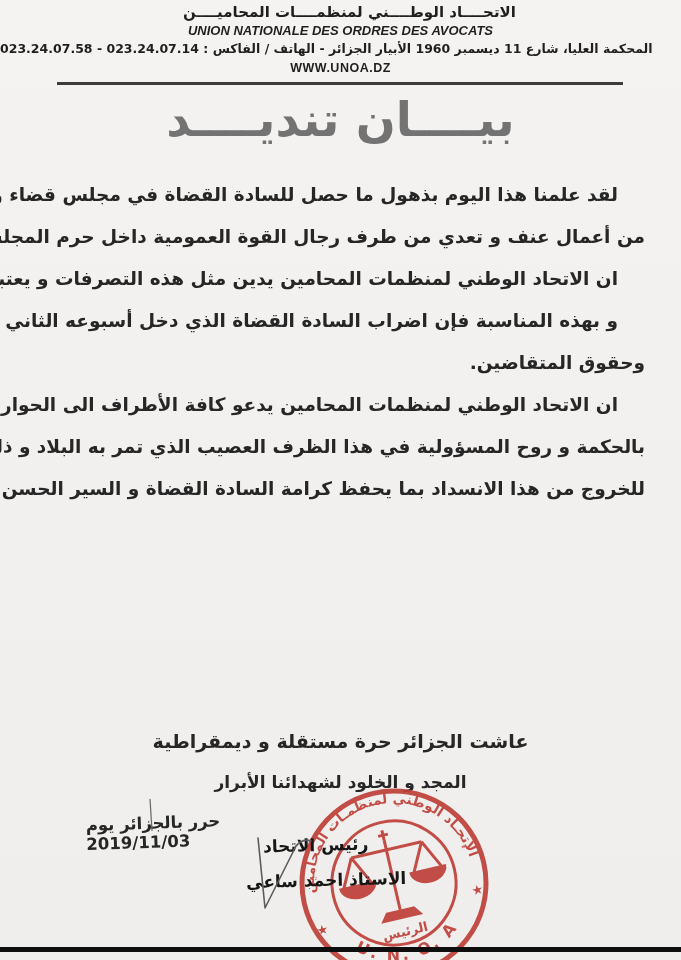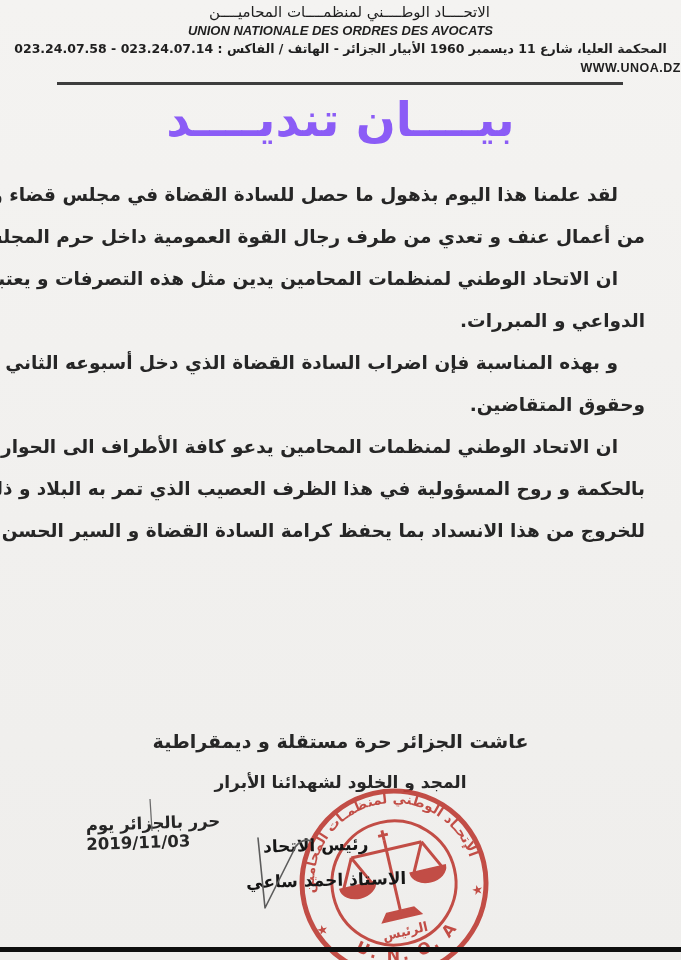--- a/index.html
+++ b/index.html
@@ -3,30 +3,30 @@
 <meta charset="utf-8">
 <style>
   html,body{margin:0;padding:0;}
   body{
     width:681px;height:960px;position:relative;overflow:hidden;
     background:linear-gradient(180deg,#f4f3f1 0%,#f1f0ee 55%,#efeeec 100%);
     font-family:"DejaVu Sans",sans-serif;color:#262626;
   }
   .abs{position:absolute;}
   
-  .org-ar{top:3px;left:18px;right:0;text-align:center;font-size:15px;font-weight:normal;direction:rtl;color:#1f1f1f;}
+  .org-ar{top:3px;left:18px;right:0;text-align:center;font-size:15px;font-weight:bold;direction:rtl;color:#1f1f1f;}
   .org-fr{top:23px;left:0;right:0;text-align:center;font-size:13px;font-weight:bold;font-style:italic;
           font-family:"Liberation Sans","DejaVu Sans",sans-serif;color:#1f1f1f;}
-  .addr{top:41px;left:0;right:0;text-align:center;font-size:12.5px;font-weight:bold;direction:rtl;color:#1f1f1f;}
-  .web{top:61px;left:0;right:0;text-align:right;font-size:12.5px;font-weight:bold;letter-spacing:.5px;
+  .addr{top:41px;left:0;right:0;text-align:left;font-size:12.5px;font-weight:bold;direction:rtl;color:#1f1f1f;}
+  .web{top:61px;left:0;right:0;text-align:center;font-size:12.5px;font-weight:bold;letter-spacing:.5px;
        font-family:"Liberation Sans","DejaVu Sans",sans-serif;color:#1f1f1f;}
   .rule{top:82px;left:57px;width:566px;height:3px;background:#3d3d3d;}
   
   .title{top:92px;left:0;right:0;text-align:center;direction:rtl;
-         font-size:47px;font-weight:bold;color:#8b5cf6;}
+         font-size:47px;font-weight:bold;color:#737373;}
   
   .body-text{top:174px;right:36px;width:609px;direction:rtl;}
   .line{font-size:18.5px;font-weight:bold;line-height:42px;height:42px;
         text-align:justify;text-align-last:justify;white-space:nowrap;color:#262626;}
   .line.first{padding-right:27px;}
   .line.last{text-align-last:right;}
   
   .slogan1{top:730px;left:0;right:0;text-align:center;direction:rtl;font-size:19px;font-weight:bold;}
   .slogan2{top:772px;left:0;right:0;text-align:center;direction:rtl;font-size:17px;font-weight:bold;}
   .dateline{top:812px;left:86px;width:230px;direction:rtl;text-align:left;
@@ -52,21 +52,20 @@
 
 <div class="abs title">بيــــان تنديــــد</div>
 
 <div class="abs body-text">
   <div>
     <div class="line first">لقد علمنا هذا اليوم بذهول ما حصل للسادة القضاة في مجلس قضاء وهران</div>
     <div class="line">من أعمال عنف و تعدي من طرف رجال القوة العمومية داخل حرم المجلس</div>
   </div>
   <div>
     <div class="line first">ان الاتحاد الوطني لمنظمات المحامين يدين مثل هذه التصرفات و يعتبرها</div>
-    <div class="line last">الدواعي و المبررات.</div>
   </div>
   <div>
     <div class="line first">و بهذه المناسبة فإن اضراب السادة القضاة الذي دخل أسبوعه الثاني ترتب</div>
     <div class="line last">وحقوق المتقاضين.</div>
   </div>
   <div>
     <div class="line first">ان الاتحاد الوطني لمنظمات المحامين يدعو كافة الأطراف الى الحوار و التحلي</div>
     <div class="line">بالحكمة و روح المسؤولية في هذا الظرف العصيب الذي تمر به البلاد و ذلك</div>
     <div class="line">للخروج من هذا الانسداد بما يحفظ كرامة السادة القضاة و السير الحسن لمرفق</div>
   </div>

